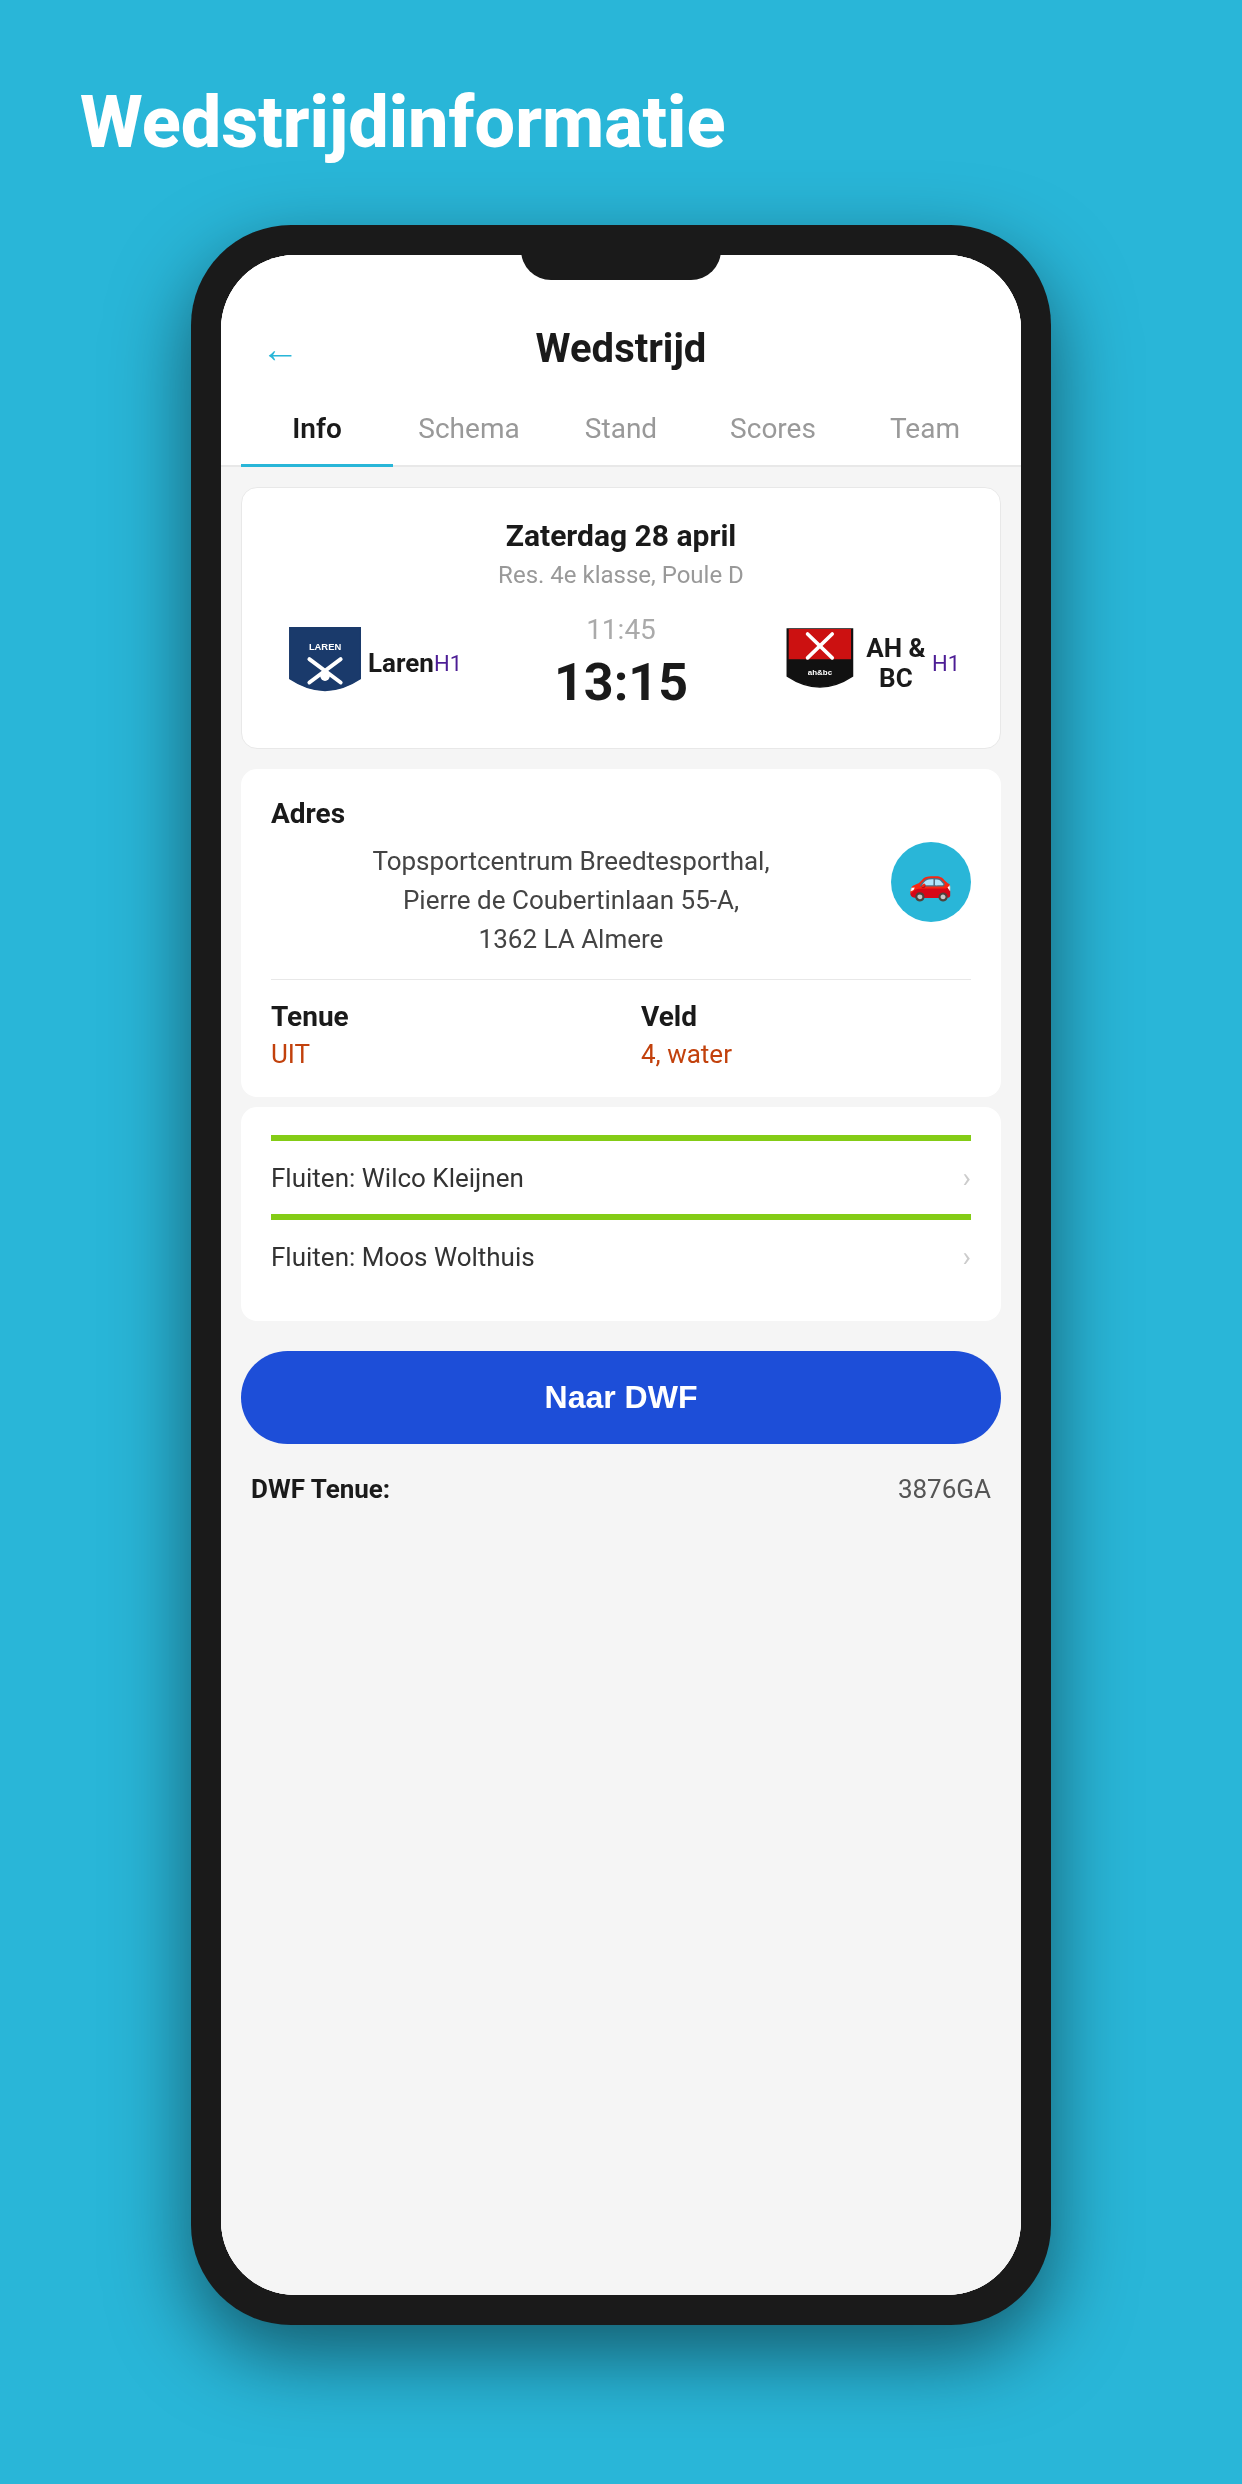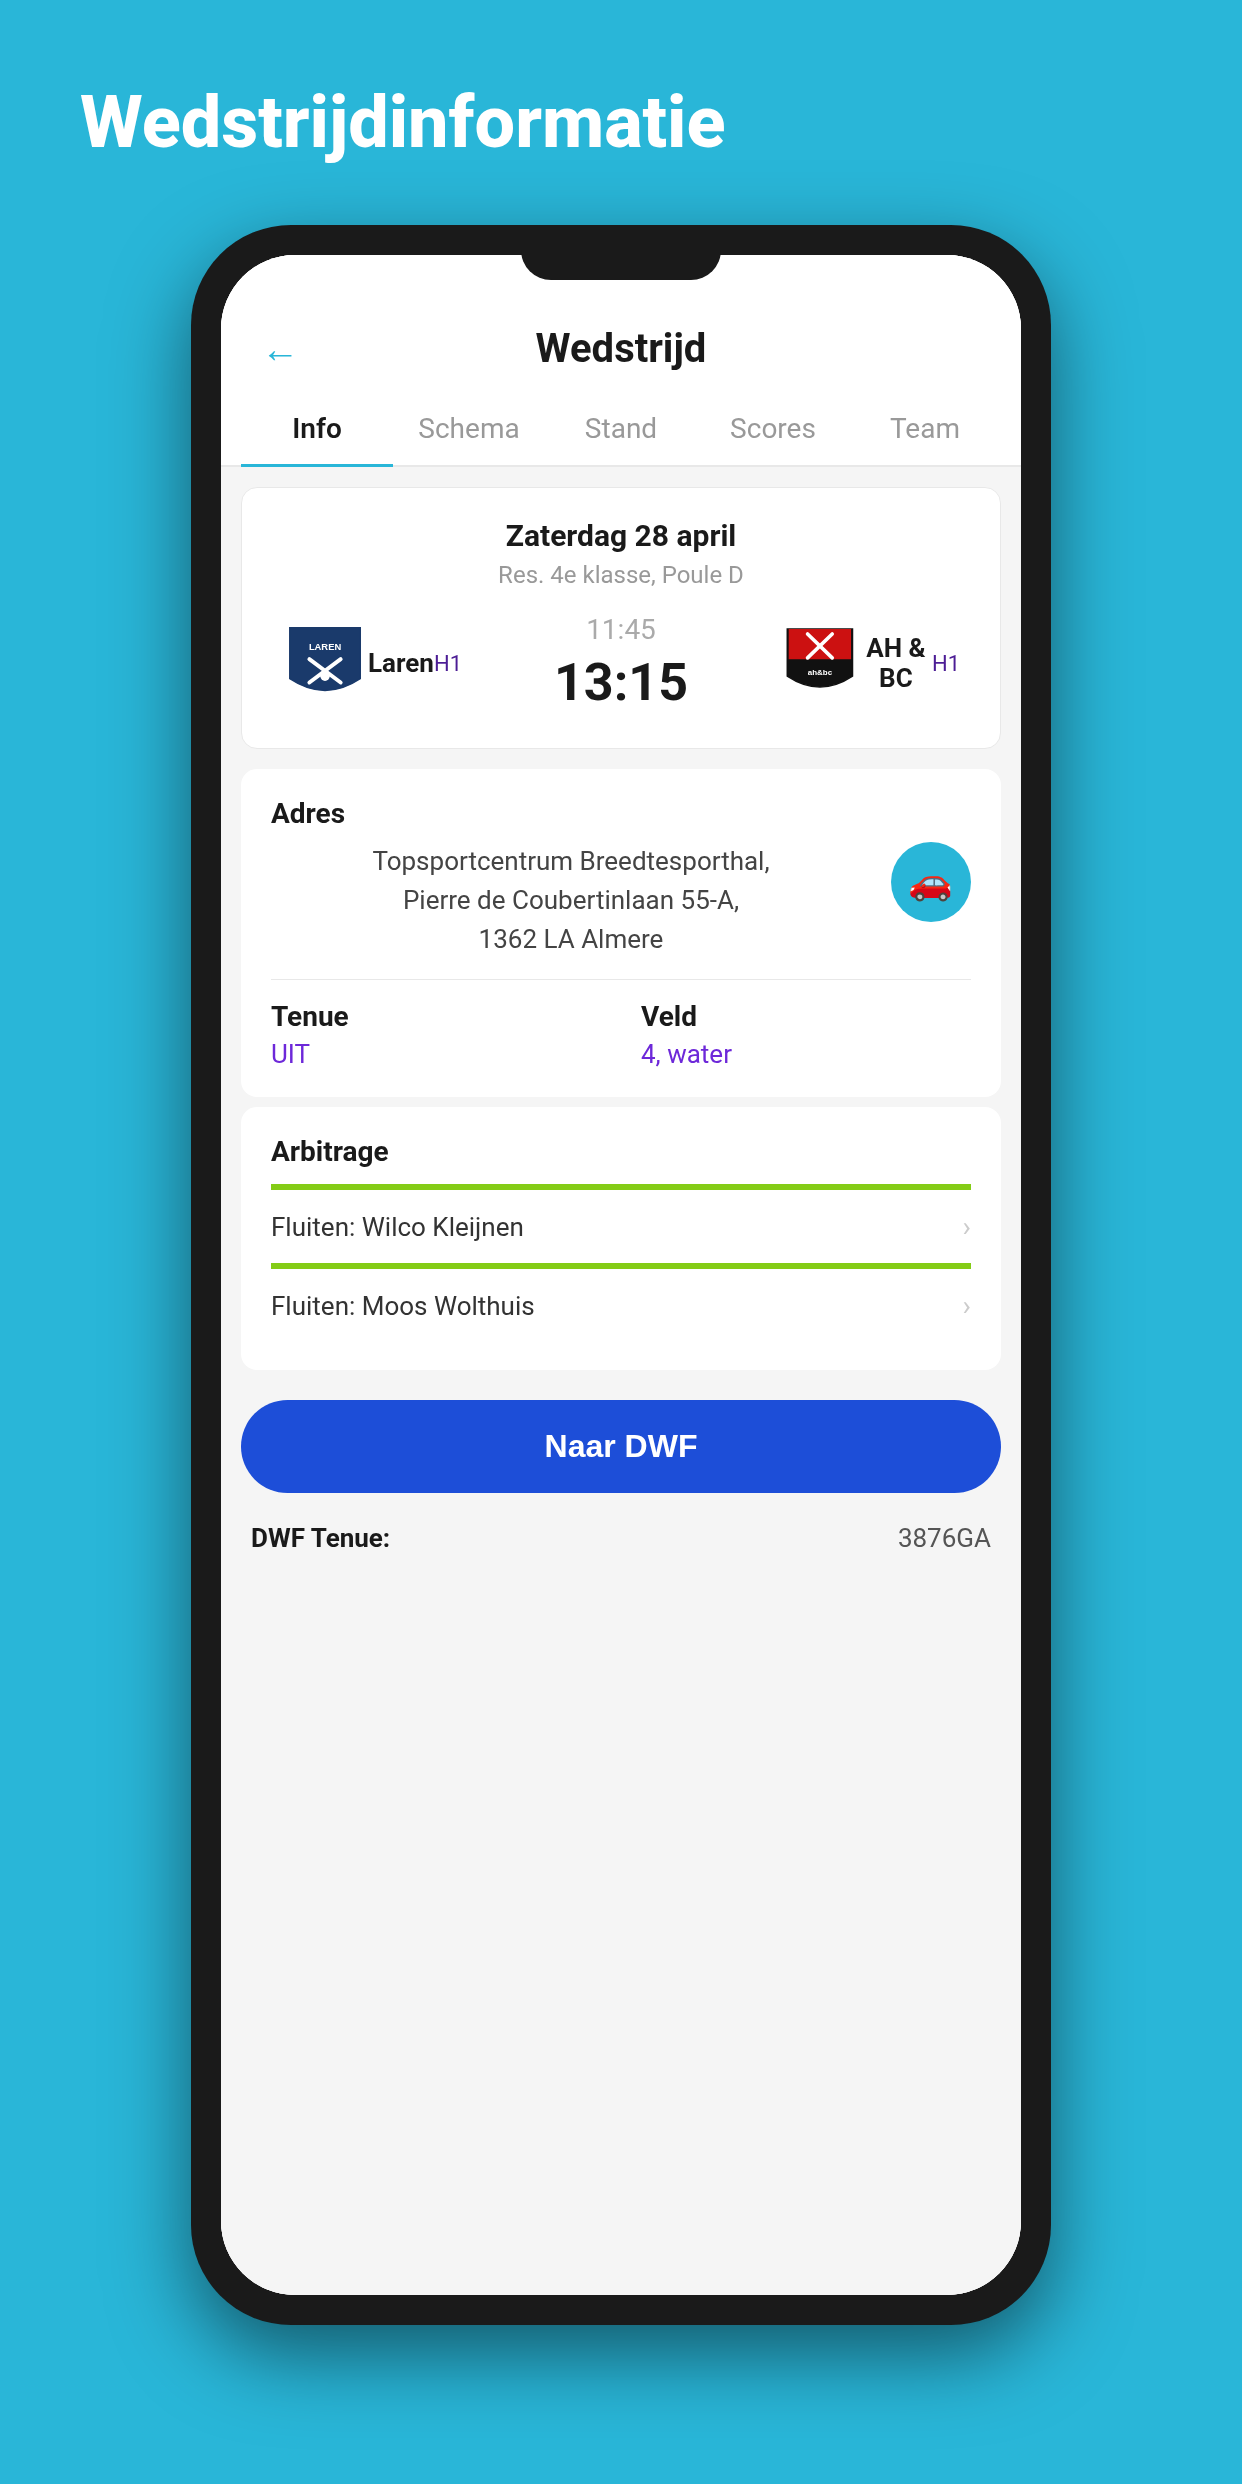--- a/index.html
+++ b/index.html
@@ -274,21 +274,21 @@
 
     .info-col-label {
       font-size: 28px;
       font-weight: 700;
       color: #1a1a1a;
       margin-bottom: 6px;
     }
 
     .info-col-value {
       font-size: 26px;
-      color: #6d28d9;
+      color: #c2410c;
     }
 
     
     .arbitrage-section {
       background: white;
       margin: 10px 20px;
       border-radius: 16px;
       padding: 28px 30px;
     }
 
@@ -456,21 +456,20 @@
                 <div class="info-col-value">UIT</div>
               </div>
               <div class="info-col">
                 <div class="info-col-label">Veld</div>
                 <div class="info-col-value">4, water</div>
               </div>
             </div>
           </div>
 
           <div class="arbitrage-section">
-            <div class="arbitrage-title">Arbitrage</div>
 
             <div class="arbitrage-item">
               <span class="arbitrage-name">Fluiten: Wilco Kleijnen</span>
               <span class="chevron-right">›</span>
             </div>
 
             <div class="arbitrage-item">
               <span class="arbitrage-name">Fluiten: Moos Wolthuis</span>
               <span class="chevron-right">›</span>
             </div>

